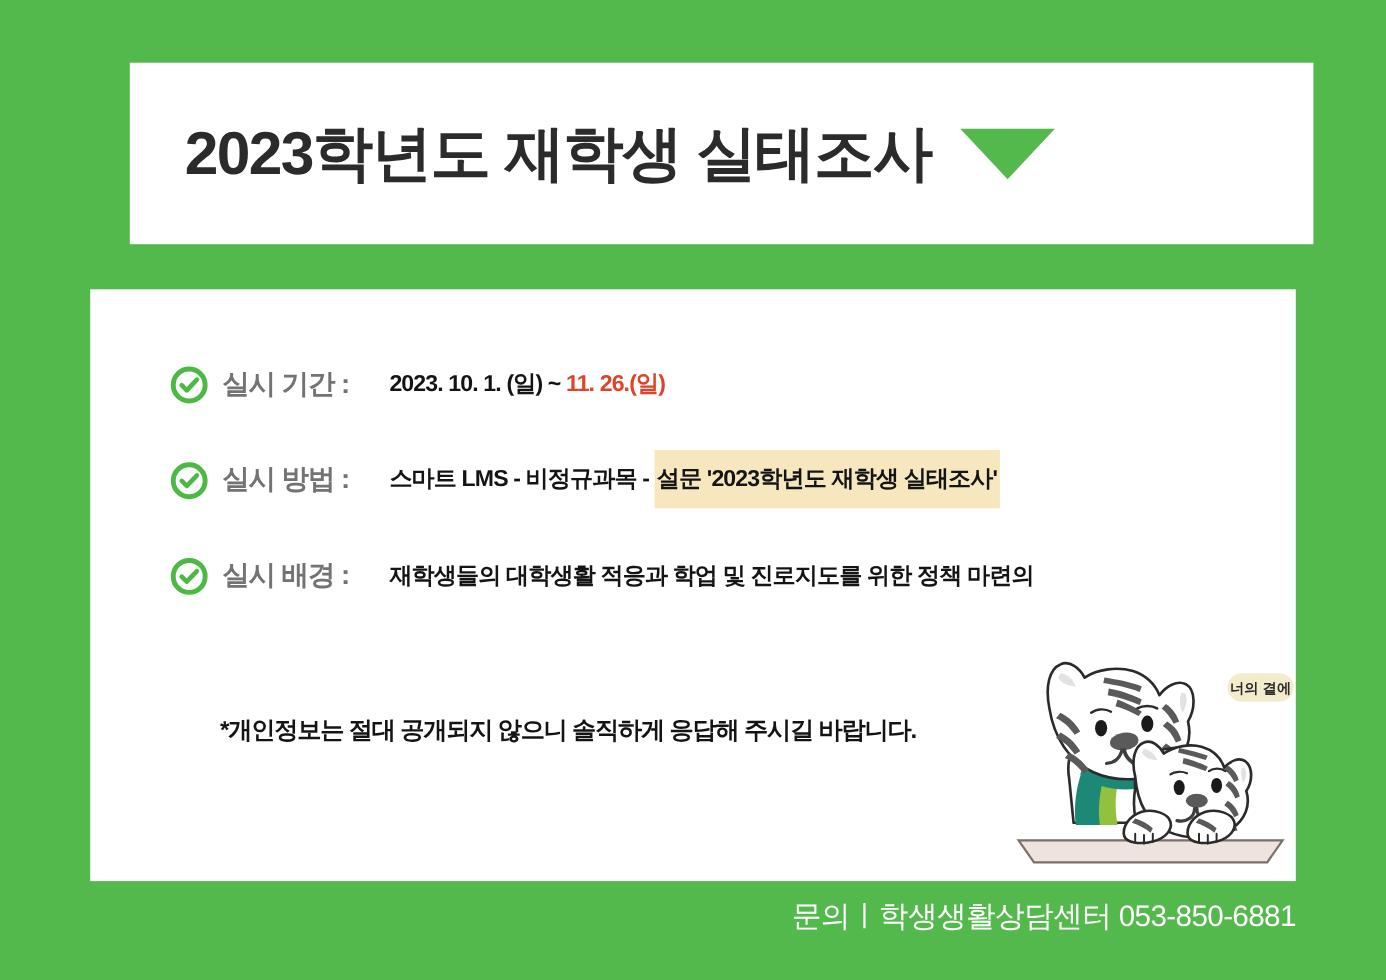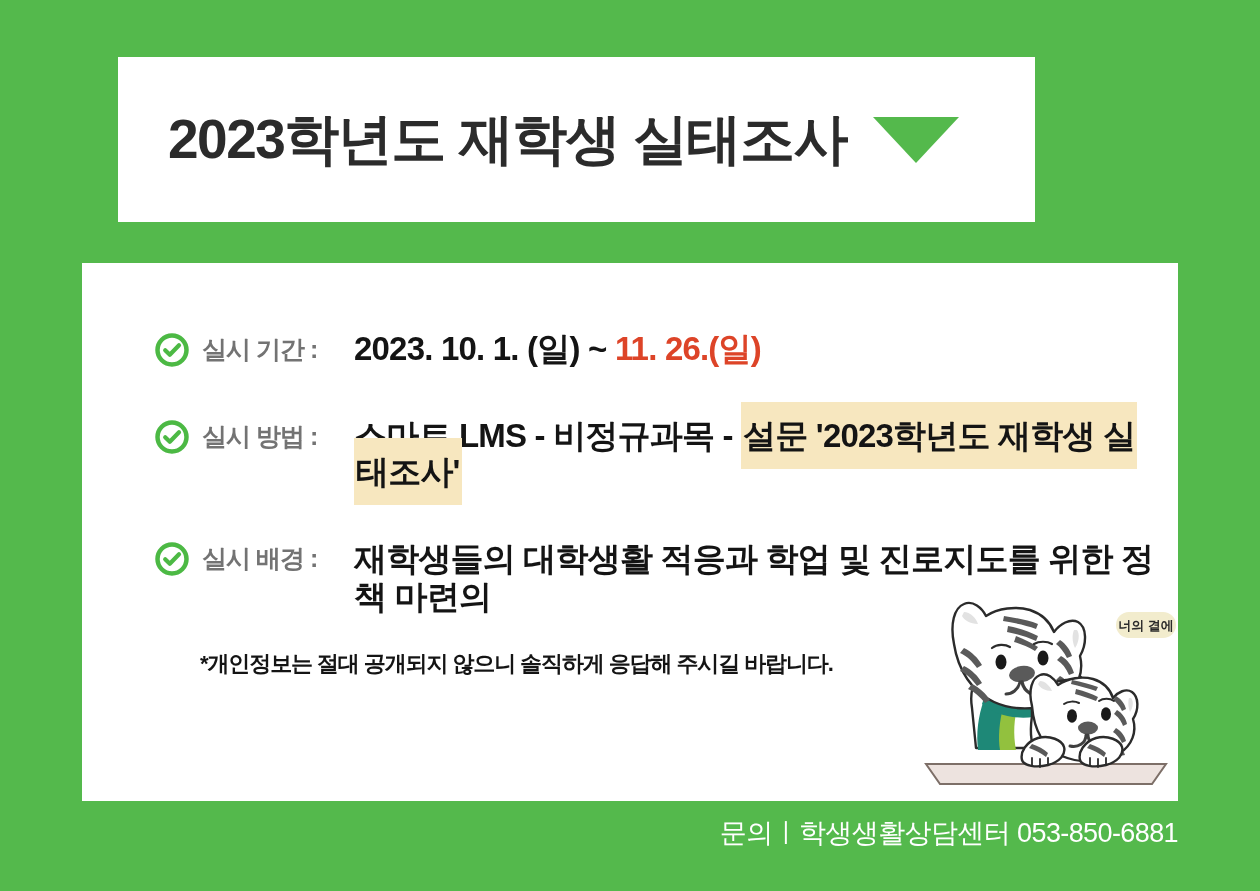--- a/index.html
+++ b/index.html
@@ -20,21 +20,21 @@
     height: 891px;
     background: #54b94c;
     overflow: hidden;
   }
 
   
   #title-panel {
     position: absolute;
     left: 118px;
     top: 57px;
-    width: 917px;
+    width: 1076px;
     height: 165px;
     background: #ffffff;
     display: flex;
     align-items: center;
   }
   #title-text {
     margin-left: 50px;
     font-size: 55px;
     font-weight: 700;
     letter-spacing: -1.5px;
@@ -89,21 +89,21 @@
     width: 152px;
     font-size: 25px;
     font-weight: 700;
     color: #737373;
     letter-spacing: -1px;
     line-height: 36px;
     white-space: nowrap;
   }
 
   .info-value {
-    font-size: 33px;
+    font-size: 21px;
     font-weight: 700;
     color: #141414;
     letter-spacing: -0.8px;
     line-height: 36px;
   }
   .info-value.wide { line-height: 38px; }
 
   .date-end {
     color: #dd4428;
   }

